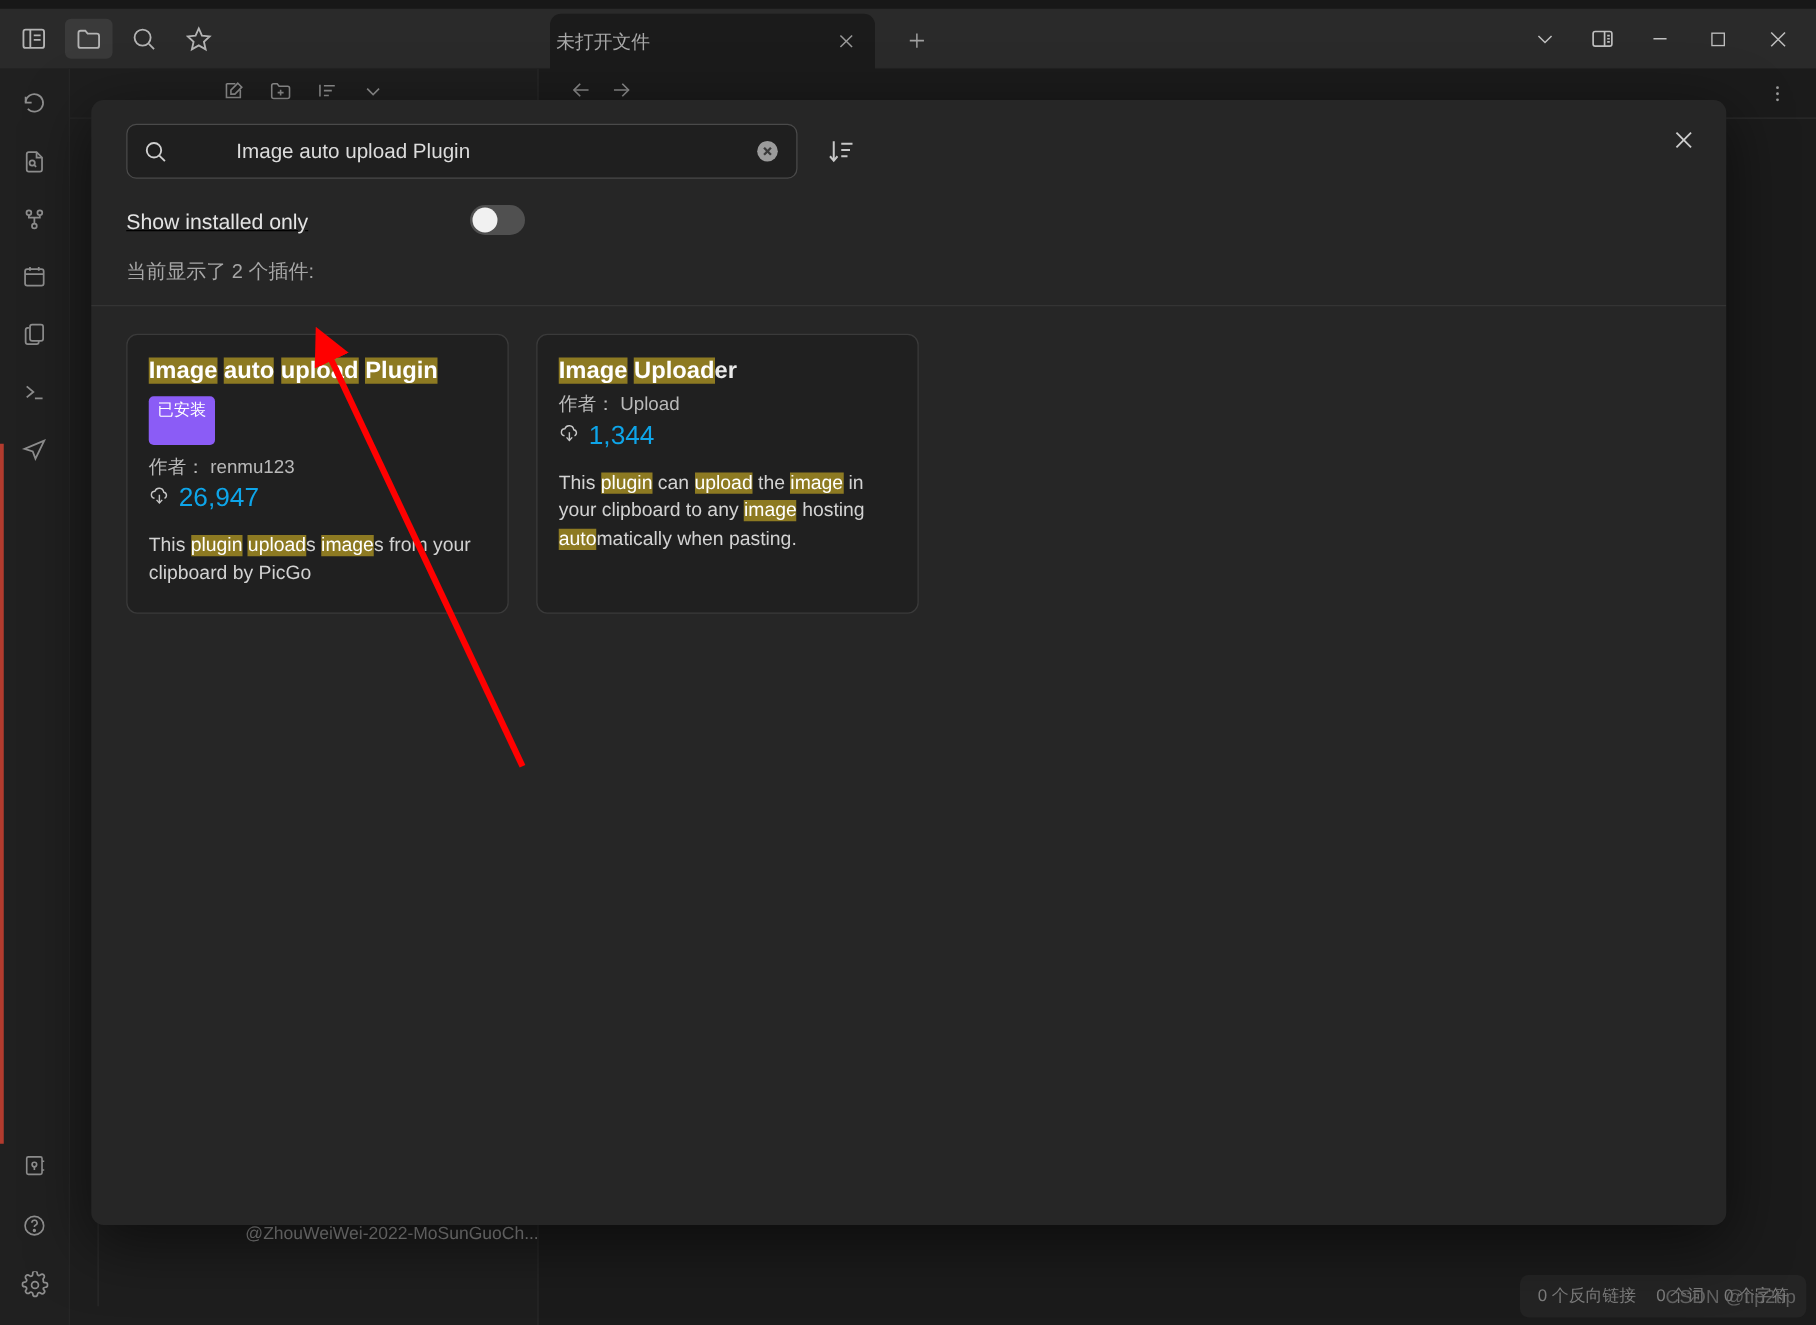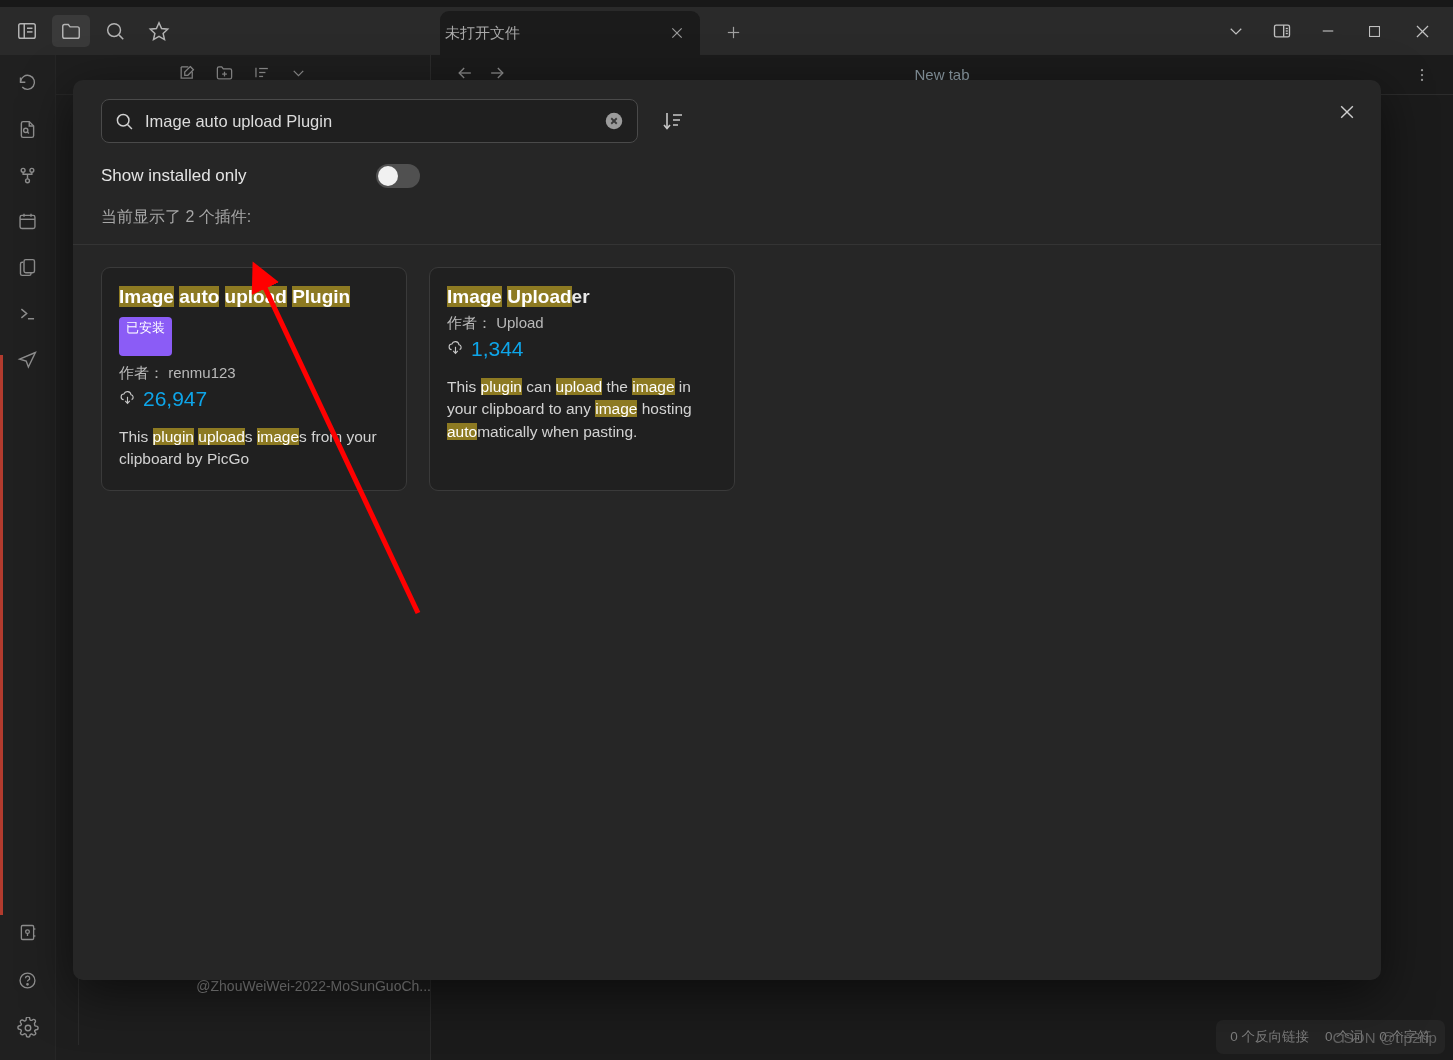--- a/index.html
+++ b/index.html
@@ -182,35 +182,36 @@
   .modal-head { padding: 19px 28px 0 28px; }
   .search-row { display: flex; align-items: center; gap: 18px; }
   .searchbox {
     position: relative;
     width: 537px; height: 44px;
     background: #1f1f1f;
     border: 1px solid #4a4a4a;
     border-radius: 8px;
     display: flex; align-items: center;
     padding: 0 12px;
+    gap: 44px;
   }
   .search-icon { color: #d0d0d0; display:flex; margin-right: 10px; }
   .search-text {
     flex: 1; font-size: 16.5px; color: #dcdcdc;
     white-space: nowrap; overflow: hidden;
   }
   .clear-btn { width: 22px; height: 22px; display:flex; color:#2a2a2a; }
   .sort-btn {
     width: 34px; height: 34px;
     display: flex; align-items: center; justify-content: center;
     color: #c8c8c8;
   }
   .toggle-row {
     margin-top: 21px;
-    display: flex; align-items: center;
+    display: flex; align-items: flex-end; text-decoration: underline;
   }
   .toggle-label { font-size: 17px; color: #e4e4e4; width: 275px; }
   .toggle {
     width: 44px; height: 24px; border-radius: 12px;
     background: #505050; position: relative;
   }
   .toggle .knob {
     position: absolute; left: 2px; top: 2px;
     width: 20px; height: 20px; border-radius: 50%;
     background: #f1f1f1;
@@ -473,21 +474,20 @@
               <polyline points="11,6 5,12 11,18"></polyline>
           </svg>
         </span>
         <span>
           <svg width="20" height="20" viewBox="0 0 24 24" fill="none" stroke="currentColor" stroke-width="1.6">
             <line x1="5" y1="12" x2="19" y2="12"></line>
               <polyline points="13,6 19,12 13,18"></polyline>
           </svg>
         </span>
       </div>
-      <div class="editor-tabname">New tab</div>
       <div class="editor-more">
         <svg width="18" height="18" viewBox="0 0 24 24" fill="currentColor">
           <circle cx="12" cy="5.5" r="1.5"></circle>
             <circle cx="12" cy="12" r="1.5"></circle>
             <circle cx="12" cy="18.5" r="1.5"></circle>
         </svg>
       </div>
     </div>
   </div>
 

